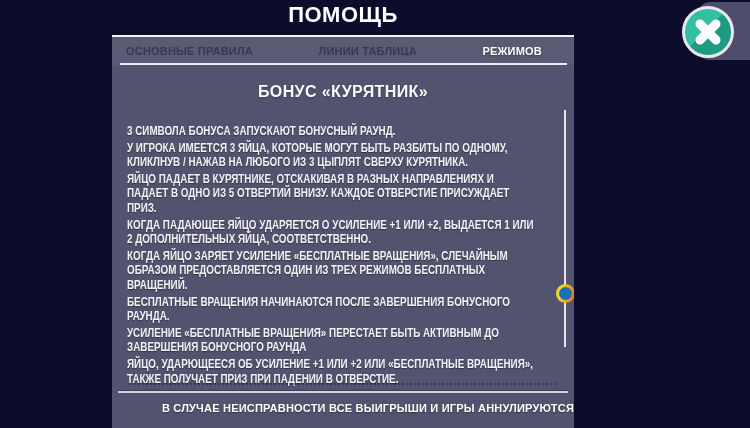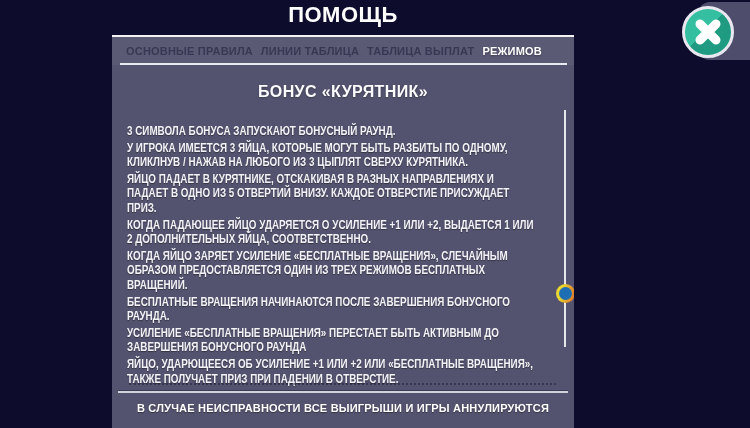--- a/index.html
+++ b/index.html
@@ -62,21 +62,21 @@
   .para{white-space:pre;margin:0 0 2px 0;}
   .divider-dotted{
     position:absolute;top:346px;left:17px;right:18px;height:0;
     border-top:2px dotted rgba(28,28,52,0.5);
   }
   .divider-solid{
     position:absolute;top:354px;left:6px;right:6px;height:2px;
     background:#d2d2de;box-shadow:0 -1px 0 rgba(28,28,52,.4);
   }
   .footer-note{
-    position:absolute;top:365px;left:0;right:0;text-align:center;
+    position:absolute;top:365px;left:0;right:0;text-align:right;
     color:#ffffff;font-size:11px;font-weight:bold;letter-spacing:.2px;
     text-shadow:0 1px 1px rgba(0,0,0,.4);
   }
   
   .scroll-track{
     position:absolute;left:452px;top:73px;width:2px;height:237px;
     background:rgba(245,245,250,.9);cursor:pointer;
   }
   .scroll-thumb{
     position:absolute;left:444px;top:247px;width:19px;height:19px;
@@ -102,21 +102,20 @@
         <path d="M15 15 L31 31 M31 15 L15 31" stroke="#ffffff" stroke-width="9" stroke-linecap="round" fill="none"></path>
       </svg>
     </span>
   </button>
 
   <div class="panel">
 
     <div class="tabbar">
       <button class="tab">ОСНОВНЫЕ ПРАВИЛА</button>
       <button class="tab">ЛИНИИ ТАБЛИЦА</button>
-      <button class="tab">ТАБЛИЦА ВЫПЛАТ</button>
       <button class="tab active">РЕЖИМОВ</button>
       <div class="tabbar-underline"></div>
     </div>
 
     <div class="section-heading">БОНУС «КУРЯТНИК»</div>
 
     <div class="body-text">
       <div class="para">3 СИМВОЛА БОНУСА ЗАПУСКАЮТ БОНУСНЫЙ РАУНД.</div>
       <div class="para">У ИГРОКА ИМЕЕТСЯ 3 ЯЙЦА, КОТОРЫЕ МОГУТ БЫТЬ РАЗБИТЫ ПО ОДНОМУ,
 КЛИКЛНУВ / НАЖАВ НА ЛЮБОГО ИЗ 3 ЦЫПЛЯТ СВЕРХУ КУРЯТНИКА.</div>

